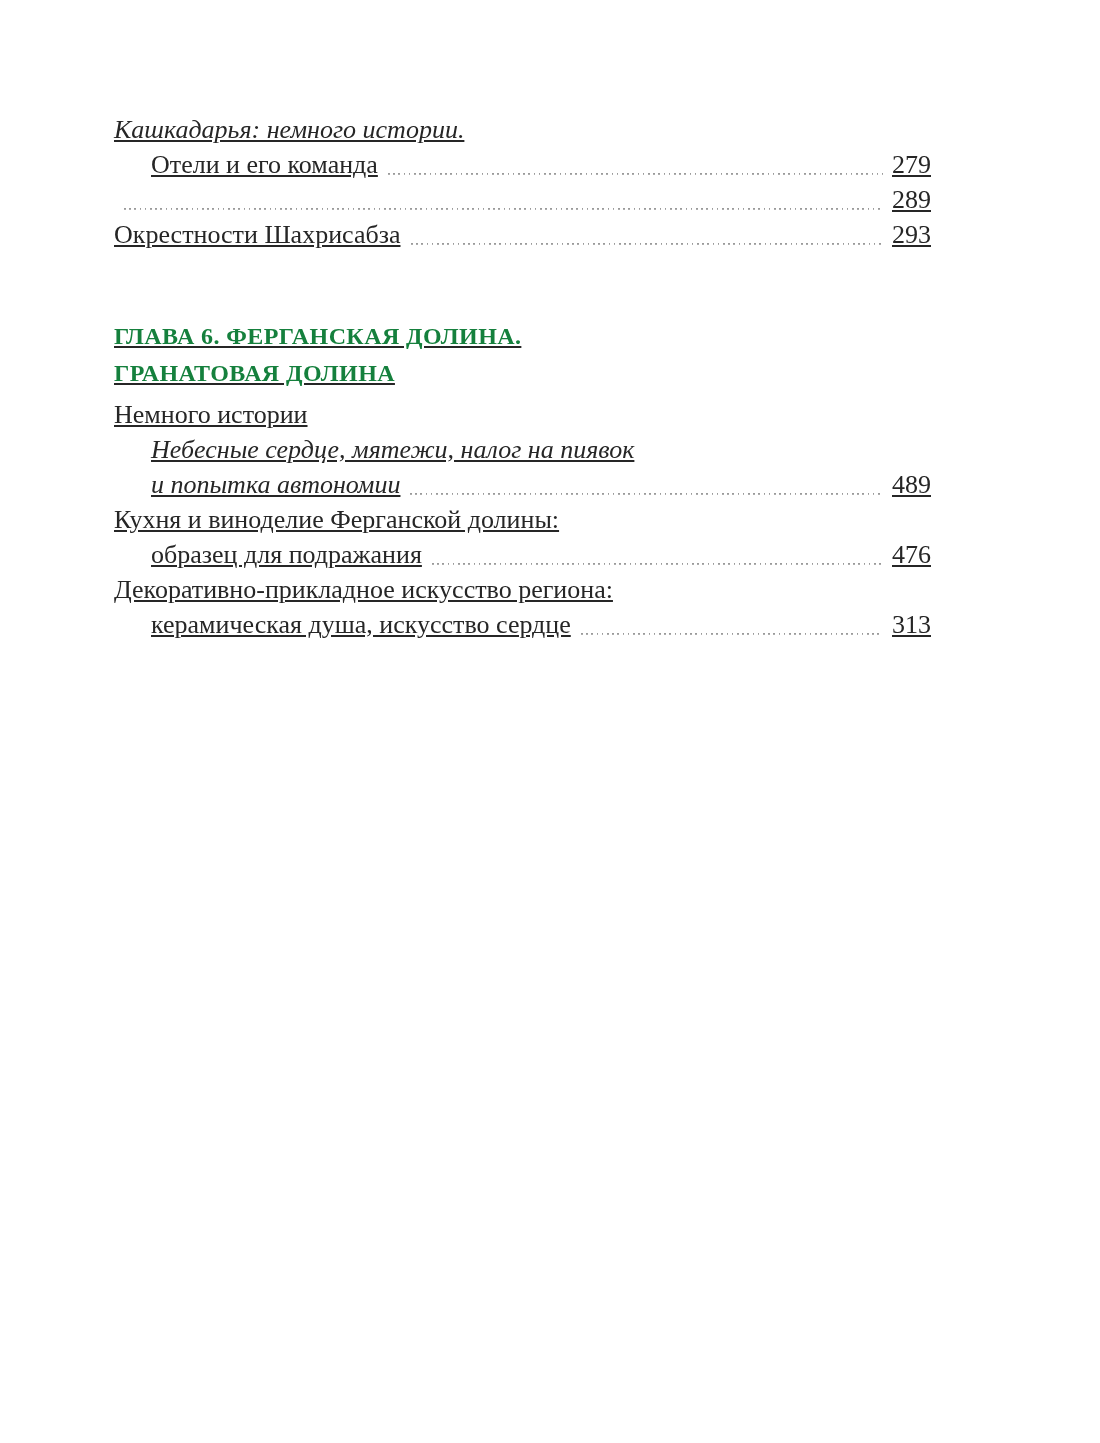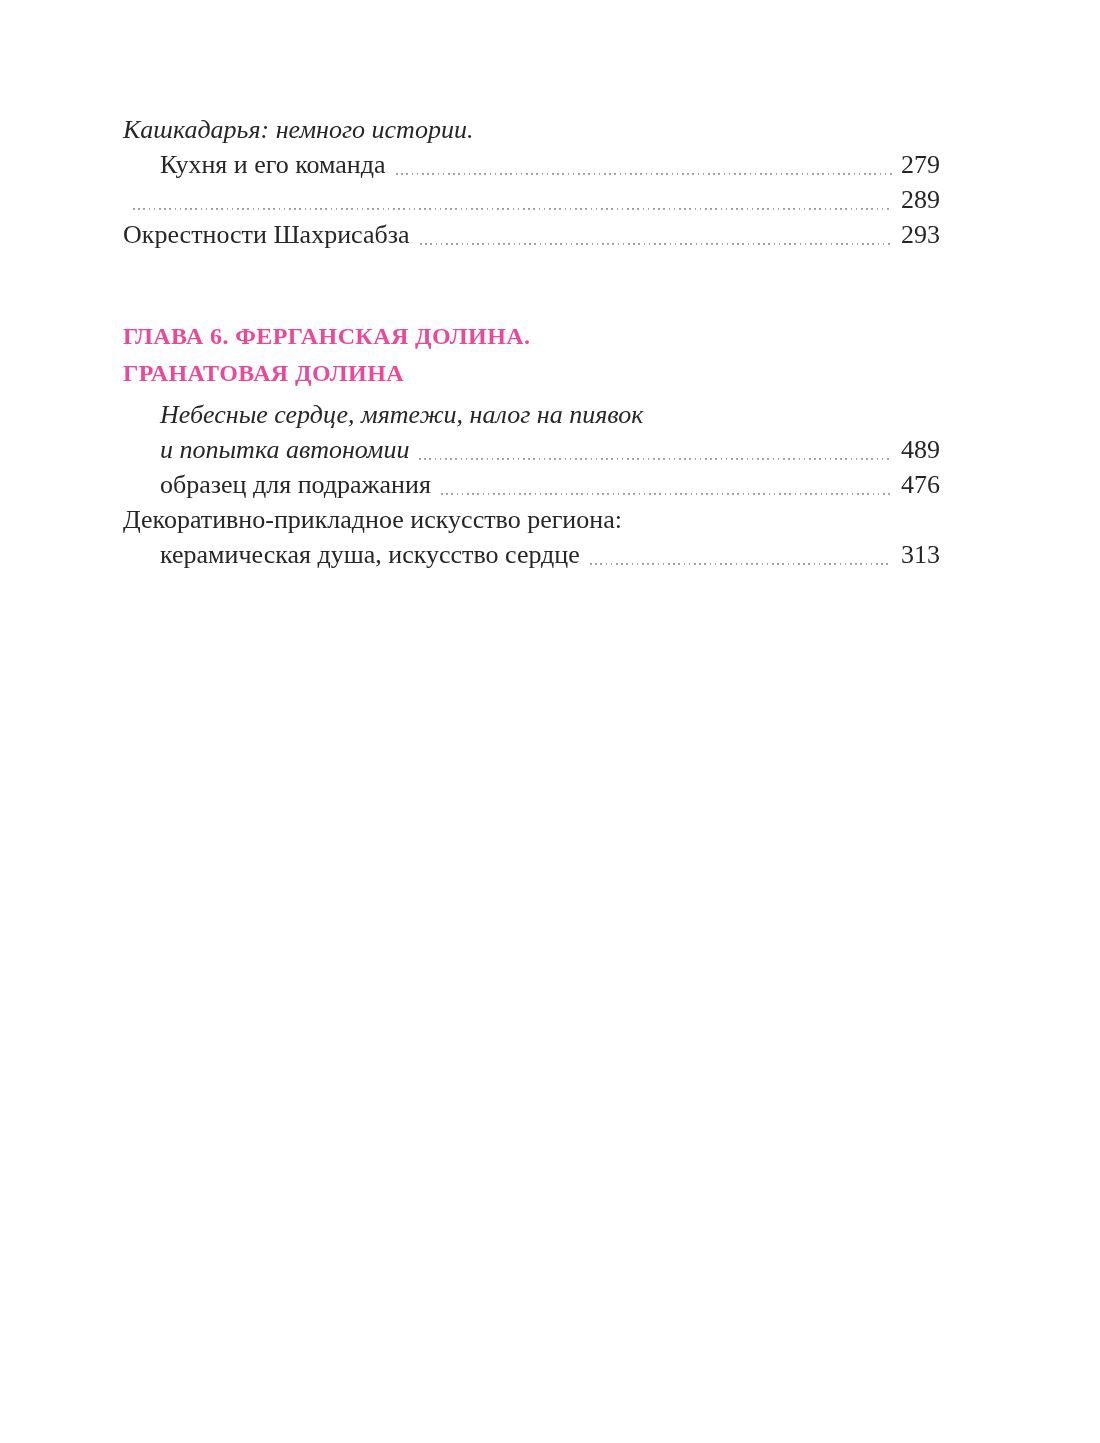--- a/index.html
+++ b/index.html
@@ -12,22 +12,23 @@
     width: 1100px;
     height: 1443px;
     background: #ffffff;
     font-family: "Liberation Serif", "DejaVu Serif", serif;
     color: #262626;
     overflow: hidden;
   }
   .toc {
     position: absolute;
     top: 112px;
-    left: 123px;
+    left: 114px;
     width: 817px;
+    text-decoration: underline;
   }
   .toc-row {
     display: flex;
     align-items: baseline;
     font-size: 26px;
     line-height: 35px;
     height: 35px;
     white-space: nowrap;
   }
   .toc-row.indent { padding-left: 37px; }
@@ -42,63 +43,69 @@
     background-size: 100% 1.8px;
     background-position: 0 calc(100% - 7px);
   }
   .page-num {
     flex: 0 0 auto;
     font-size: 26px;
   }
   .chapter-heading {
     margin-top: 66px;
     margin-bottom: 5px;
-    color: #ec4899;
+    color: #15803d;
     font-weight: 700;
     font-size: 24px;
     line-height: 37px;
     letter-spacing: 0.4px;
   }
 </style>
 </head>
 <body>
 
 <div class="page">
   <div class="toc">
 
     <div class="toc-row italic">
       <span class="label">Кашкадарья: немного истории.</span>
     </div>
     <div class="toc-row indent">
-      <span class="label">Кухня и его команда</span>
+      <span class="label">Отели и его команда</span>
       <span class="leader"></span>
       <span class="page-num">279</span>
     </div>
     <div class="toc-row">
       <span class="leader"></span>
       <span class="page-num">289</span>
     </div>
     <div class="toc-row">
       <span class="label">Окрестности Шахрисабза</span>
       <span class="leader"></span>
       <span class="page-num">293</span>
     </div>
 
     <div class="chapter-heading">
       <div>ГЛАВА 6. ФЕРГАНСКАЯ ДОЛИНА.</div>
       <div>ГРАНАТОВАЯ ДОЛИНА</div>
     </div>
 
+    <div class="toc-row">
+      <span class="label">Немного истории</span>
+    </div>
     <div class="toc-row indent italic">
       <span class="label">Небесные сердце, мятежи, налог на пиявок</span>
     </div>
     <div class="toc-row indent italic">
       <span class="label">и попытка автономии</span>
       <span class="leader"></span>
       <span class="page-num">489</span>
+    </div>
+    <div class="toc-row">
+      <span class="label">Кухня и виноделие Ферганской долины:</span>
     </div>
     <div class="toc-row indent">
       <span class="label">образец для подражания</span>
       <span class="leader"></span>
       <span class="page-num">476</span>
     </div>
     <div class="toc-row">
       <span class="label">Декоративно-прикладное искусство региона:</span>
     </div>
     <div class="toc-row indent">

